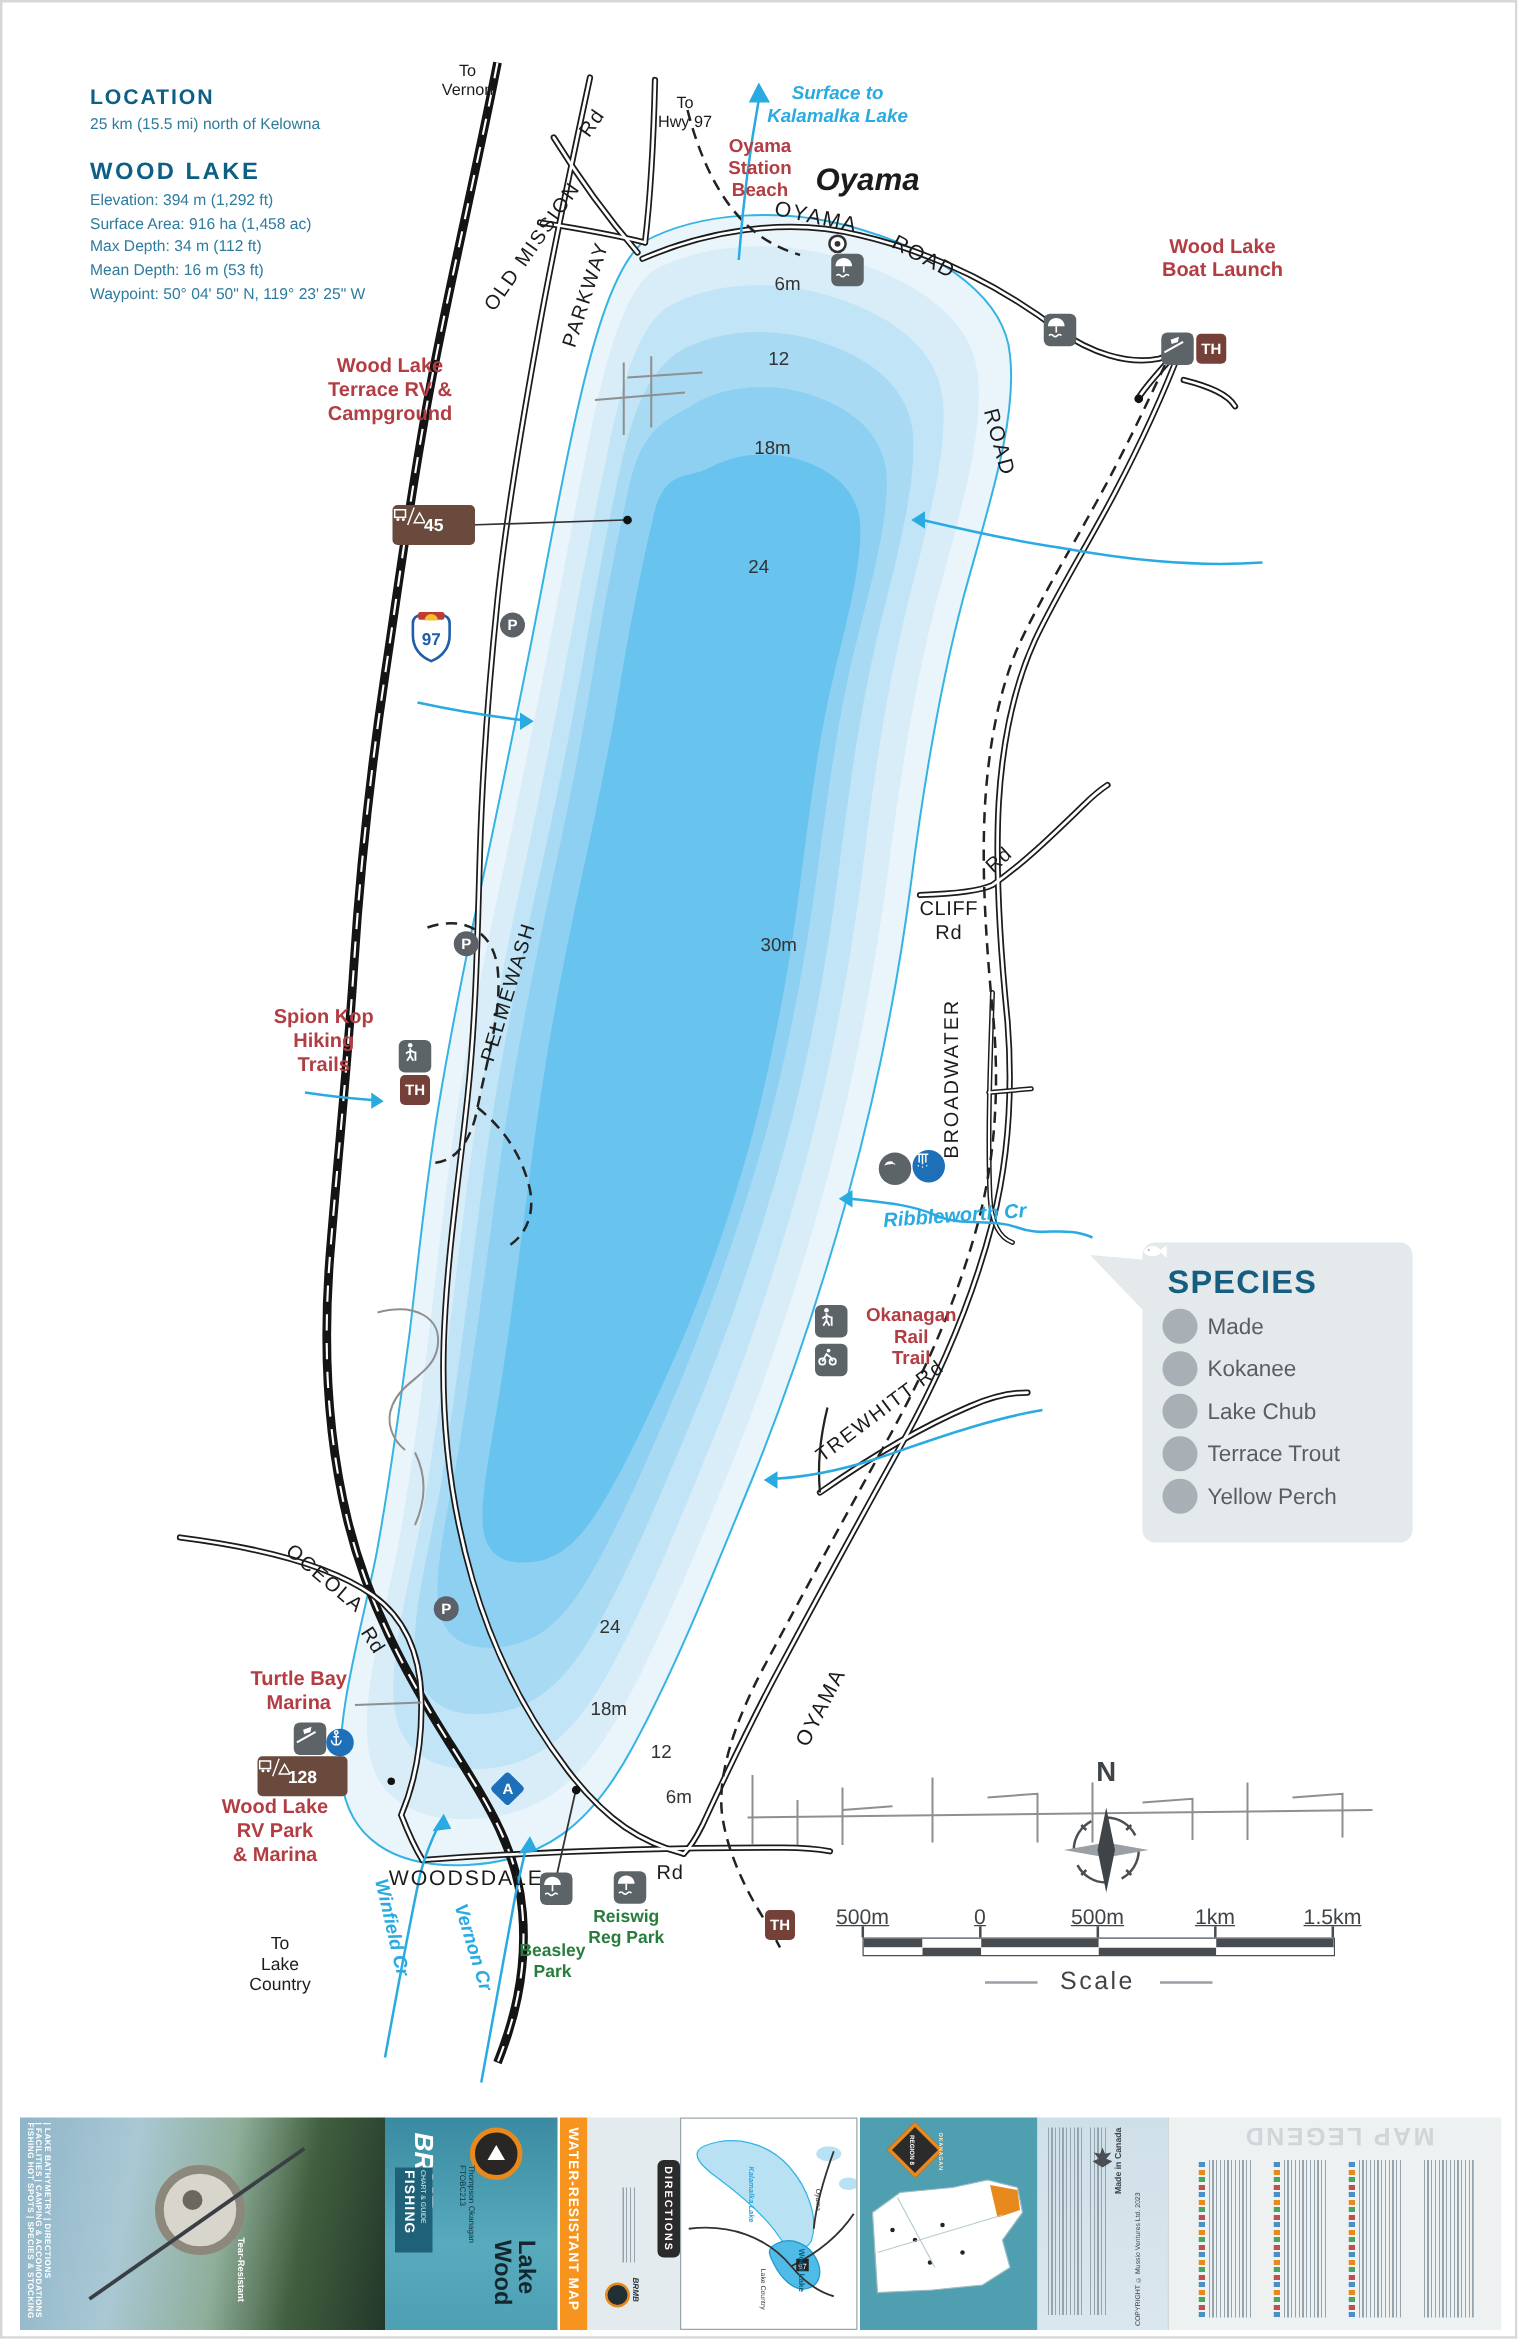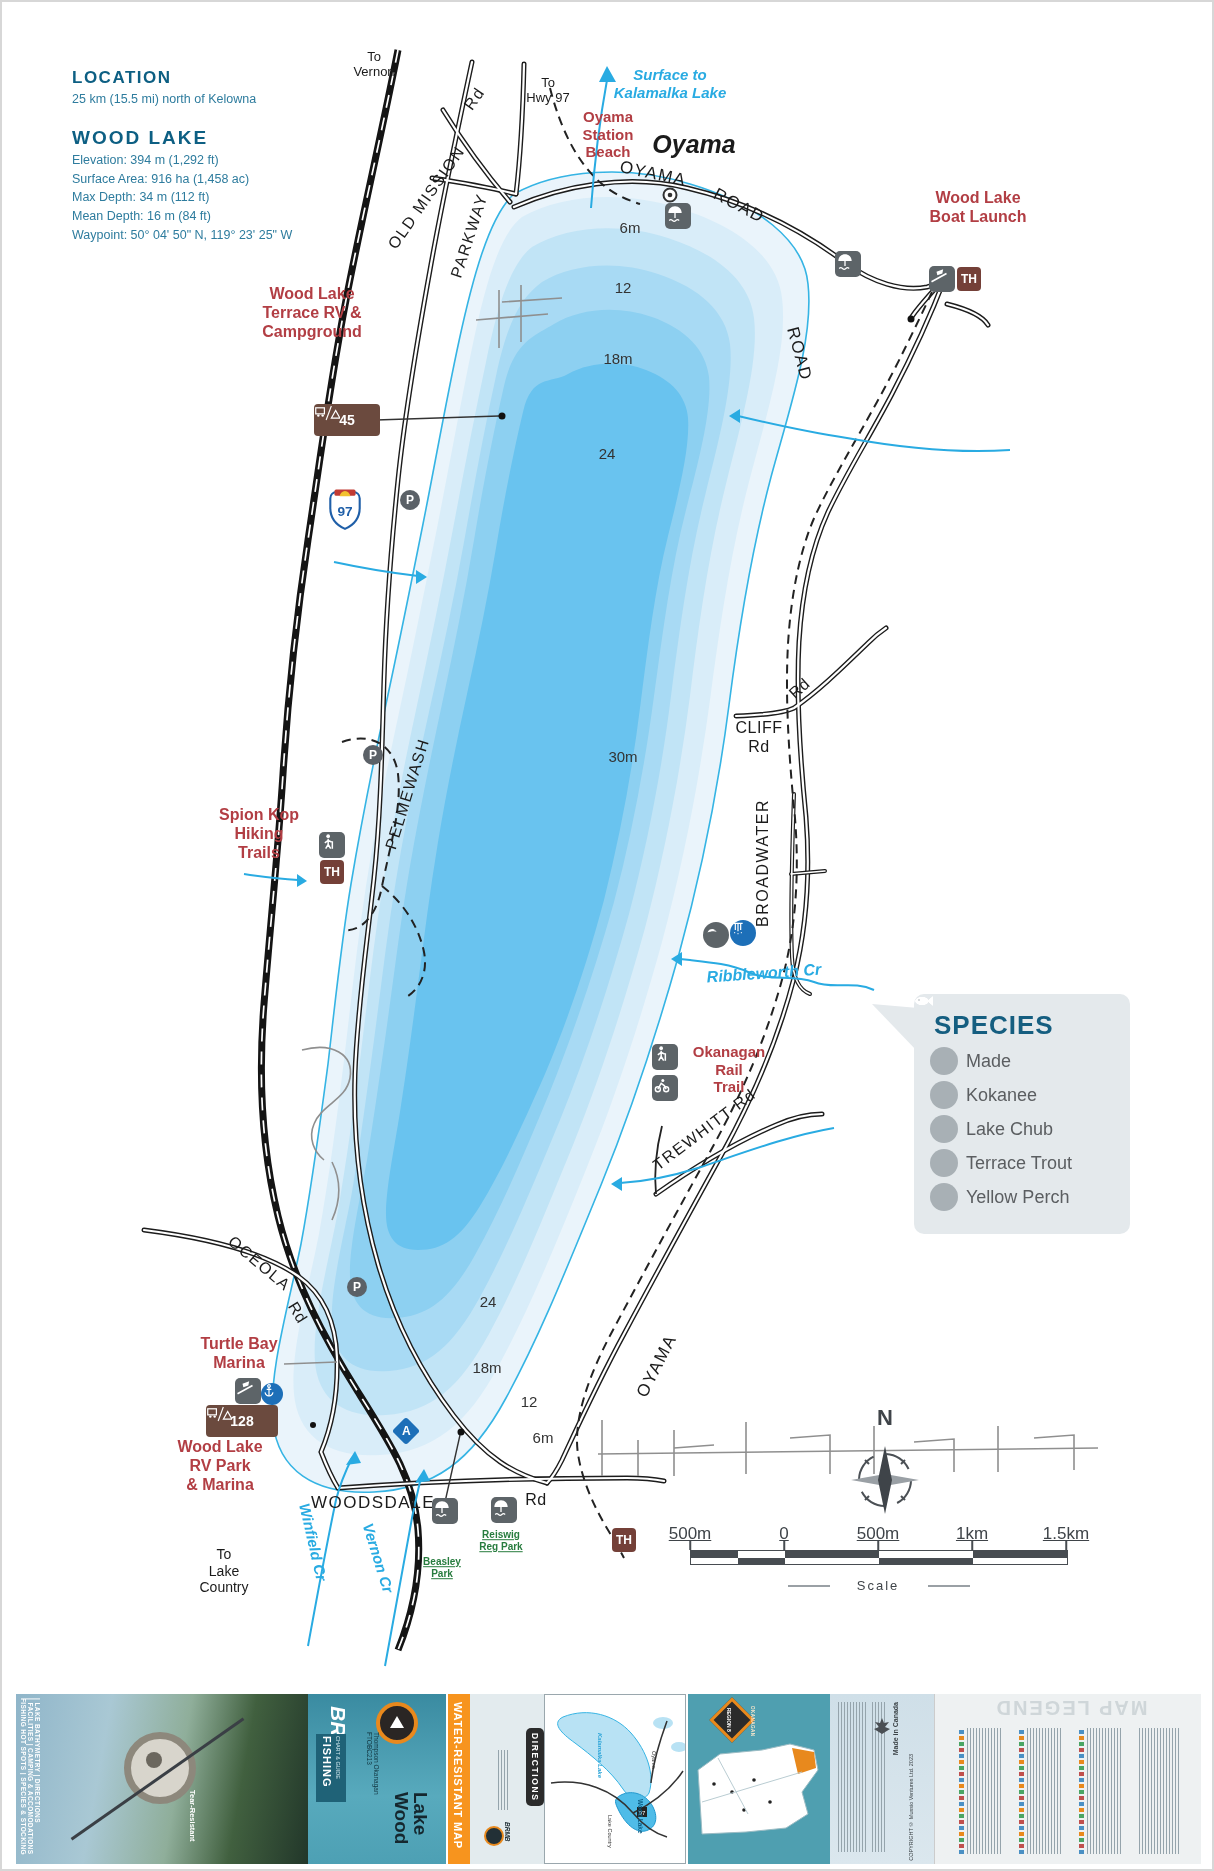--- a/index.html
+++ b/index.html
@@ -3,21 +3,21 @@
 <meta charset="utf-8">
 <style>
   html,body{margin:0;padding:0;background:#fff;}
   .page{position:relative;width:1214px;height:1871px;background:#fff;border:2px solid #d7d7d7;
         box-sizing:border-box;overflow:hidden;font-family:"Liberation Sans",sans-serif;}
   svg{position:absolute;left:0;top:0;}
   .lbl{position:absolute;transform:translate(-50%,-50%);white-space:pre-line;text-align:center;
        line-height:1.18;color:#1b1b1b;}
   .red{color:#b23e44;font-weight:bold;font-size:15px;}
   .cyt{color:#29abe2;font-style:italic;font-weight:bold;}
-  .grn{color:#277c3e;font-weight:bold;font-size:10px;text-decoration:underline;}
+  .grn{color:#277c3e;font-weight:bold;font-size:14px;}
   .road{color:#1b1b1b;font-size:16px;letter-spacing:1.5px;}
   .dep{color:#333;font-size:15px;}
   .icn{position:absolute;transform:translate(-50%,-50%);display:flex;align-items:center;justify-content:center;}
   .sq{background:#5d6468;border-radius:5px;}
   .thsign{background:#744038;border-radius:4px;color:#fff;font-weight:bold;font-size:12px;
           width:24px;height:24px;display:flex;align-items:center;justify-content:center;}
   .campsign{background:#6b4a3e;border-radius:4px;color:#fff;font-weight:bold;font-size:14px;
             display:flex;align-items:center;justify-content:center;gap:3px;padding:2px 5px;}
   .pcirc{background:#5b6167;border-radius:50%;width:20px;height:20px;color:#fff;font-weight:bold;
          font-size:12px;display:flex;align-items:center;justify-content:center;}
@@ -174,21 +174,21 @@
   </svg>
 
   <div class="info">
     <h2>LOCATION</h2>
     <div class="body">25 km (15.5 mi) north of Kelowna</div>
     <div class="gap"></div>
     <h2 style="font-size:19px;letter-spacing:2px;">WOOD LAKE</h2>
     <div class="body">Elevation: 394 m (1,292 ft)</div>
     <div class="body">Surface Area: 916 ha (1,458 ac)</div>
     <div class="body">Max Depth: 34 m (112 ft)</div>
-    <div class="body">Mean Depth: 16 m (84 ft)</div>
+    <div class="body">Mean Depth: 16 m (53 ft)</div>
     <div class="body">Waypoint: 50° 04' 50" N, 119° 23' 25" W</div>
   </div>
 
   <div class="lbl" style="left:372px;top:62px;font-size:13px;">To
 Vernon</div>
   <div class="lbl road" style="left:473px;top:97px;transform:translate(-50%,-50%) rotate(-55deg);">Rd</div>
   <div class="lbl road" style="left:425px;top:196px;transform:translate(-50%,-50%) rotate(-55deg);">OLD MISSION</div>
   <div class="lbl road" style="left:468px;top:234px;transform:translate(-50%,-50%) rotate(-72deg);">PARKWAY</div>
   <div class="lbl" style="left:546px;top:88px;font-size:13px;">To
 Hwy 97</div>
@@ -465,21 +465,21 @@
       <div class="seg dark" style="width:94px;"></div>
     </div>
     <div style="overflow:hidden;">
       <div class="seg lite" style="width:47px;"></div>
         <div class="seg dark" style="width:47px;"></div>
       <div class="seg lite" style="width:94px;"></div>
         <div class="seg dark" style="width:94px;"></div>
       <div class="seg lite" style="width:94px;"></div>
     </div>
   </div>
-  <div class="lbl" style="left:876px;top:1584px;font-size:13px;letter-spacing:2px;color:#3f4449;">Scale</div>
+  <div class="lbl" style="left:876px;top:1584px;font-size:20px;letter-spacing:2px;color:#3f4449;">Scale</div>
   <div style="position:absolute;left:786px;top:1583px;width:42px;height:2px;background:#9aa0a5;"></div>
   <div style="position:absolute;left:926px;top:1583px;width:42px;height:2px;background:#9aa0a5;"></div>
 
   <div class="fpanel" style="left:14px;width:292px;background:linear-gradient(100deg,#8fb5c9 0%,#a9c8d4 30%,#8fae9a 55%,#41603f 75%,#22372a 100%);">
     <div style="position:absolute;left:108px;top:38px;width:58px;height:58px;border-radius:50%;background:#d8d5cc;border:7px solid #8d887c;"></div>
     <div style="position:absolute;left:130px;top:58px;width:16px;height:16px;border-radius:50%;background:#6b675e;"></div>
     <div style="position:absolute;left:140px;top:-20px;width:3px;height:210px;background:#3a3f45;transform:rotate(55deg);"></div>
     <div class="vlr" style="position:absolute;left:4px;top:4px;height:160px;font-size:6.5px;font-weight:bold;color:#fff;letter-spacing:0.4px;overflow:hidden;">FISHING HOT SPOTS | SPECIES &amp; STOCKING | FACILITIES | CAMPING &amp; ACCOMODATIONS | LAKE BATHYMETRY | DIRECTIONS</div>
     <div class="vtext" style="position:absolute;left:172px;top:96px;font-size:7.5px;font-weight:bold;color:#fff;">Tear-Resistant</div>
   </div>

